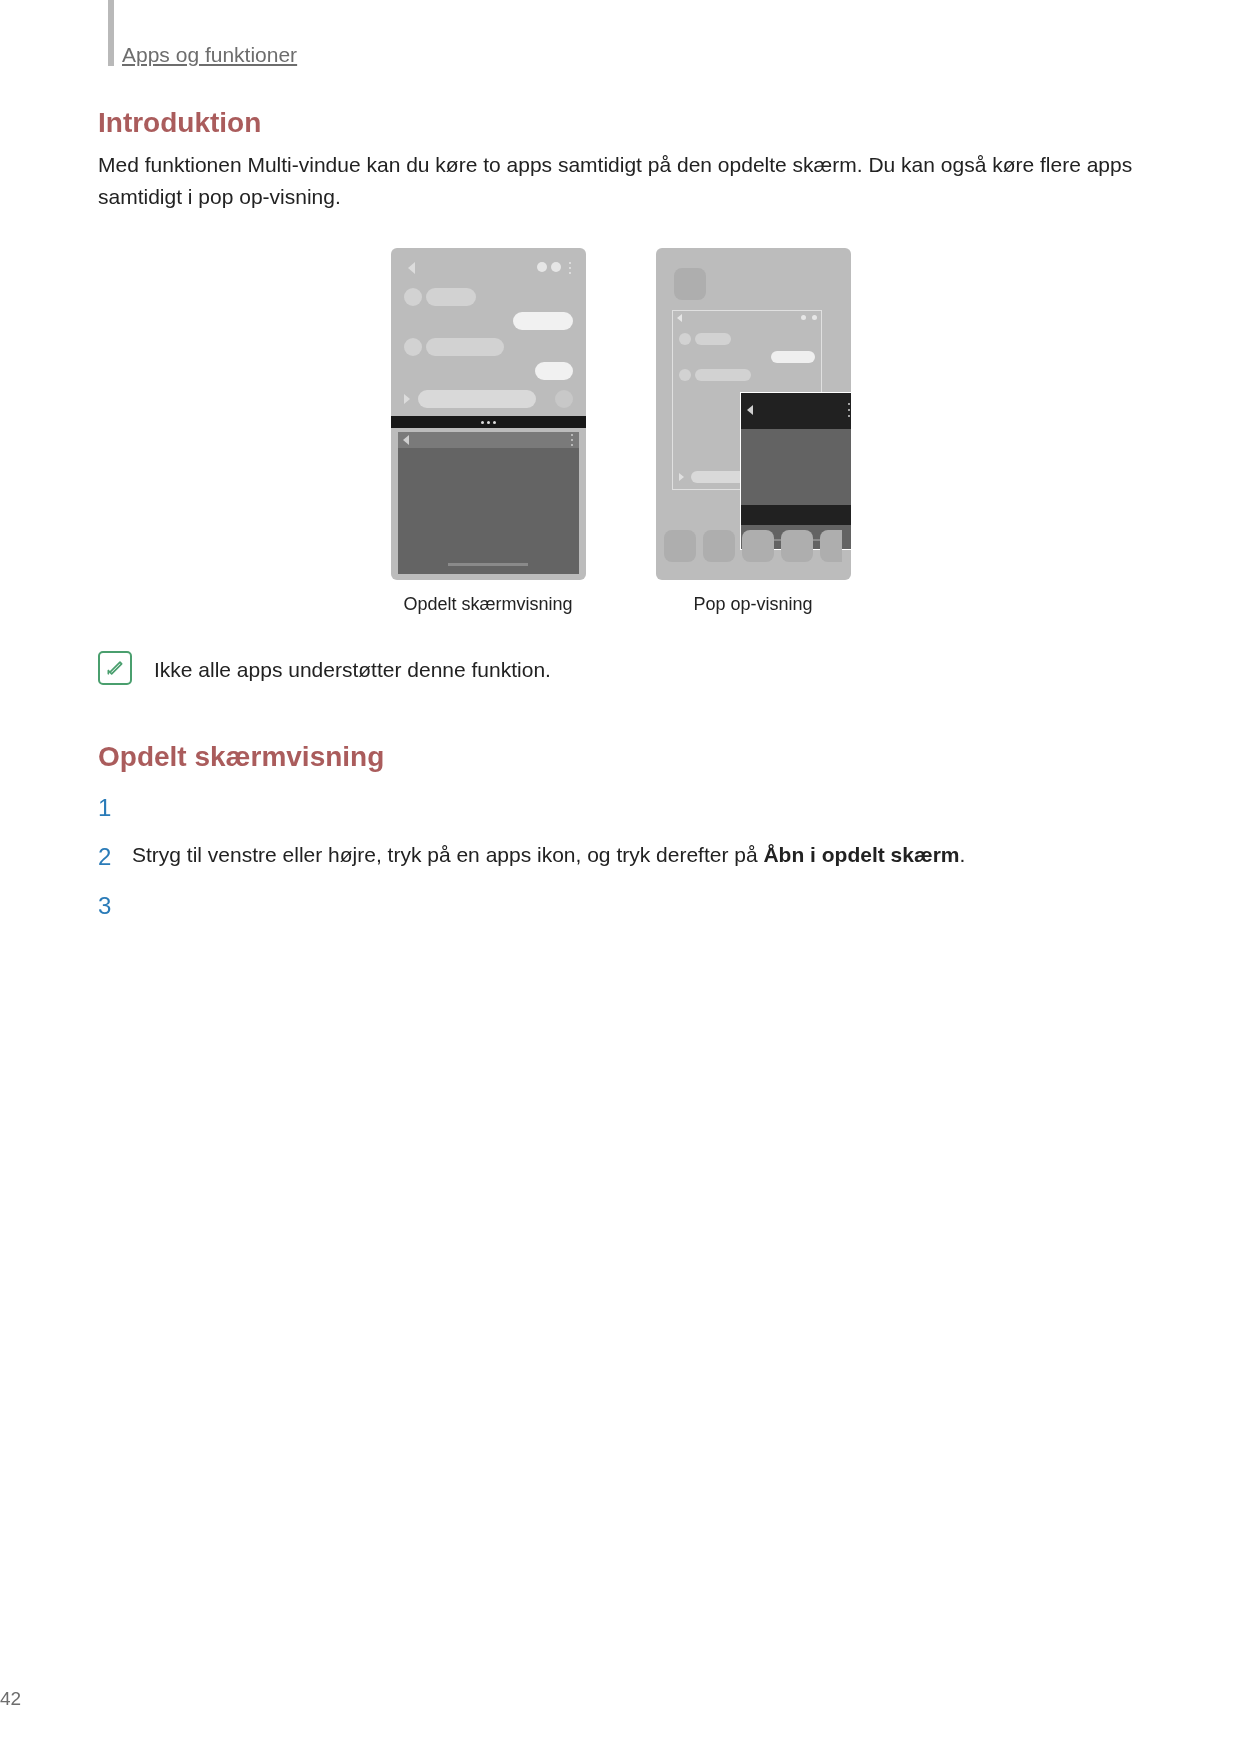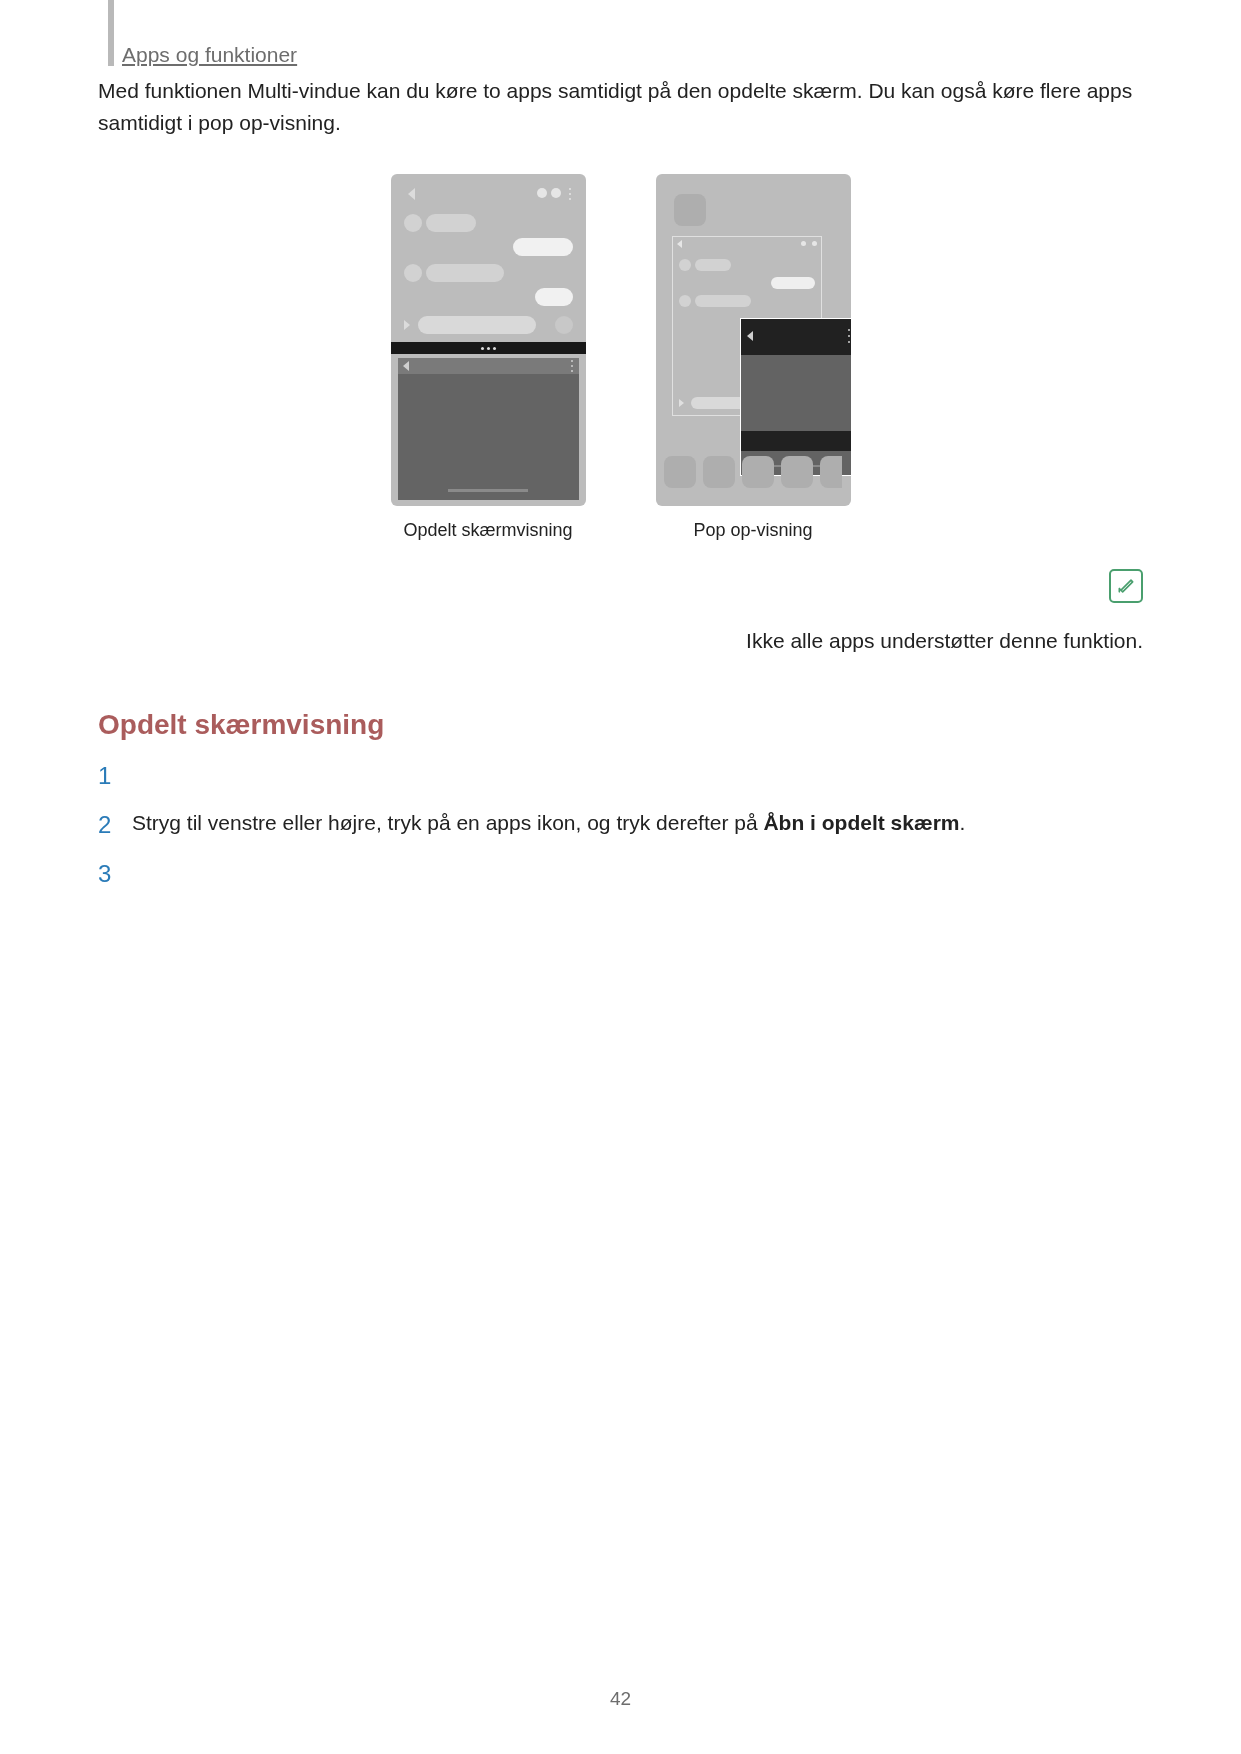--- a/index.html
+++ b/index.html
@@ -127,56 +127,56 @@
 .phone2 .pop .pb .k span{width:2px;height:2px;background:#cfcfcf;border-radius:50%;margin:0 auto;}
 .phone2 .pop .strip{position:absolute;bottom:24px;left:0;right:0;height:20px;background:#212121;}
 .phone2 .pop .nav{position:absolute;bottom:8px;left:50%;transform:translateX(-50%);width:60px;height:2px;background:#8a8a8a;}
 .phone2 .dock{position:absolute;bottom:8px;left:0;right:0;height:42px;display:flex;justify-content:center;gap:7px;align-items:flex-start;}
 .phone2 .dock .app{width:32px;height:32px;border-radius:8px;background:#aeaeae;}
 .phone2 .dock .app.partial{width:22px;border-radius:8px 0 0 8px;}
 .phone2 .top-app{position:absolute;top:20px;left:18px;width:32px;height:32px;border-radius:8px;background:#aeaeae;}
 
 .note-row {
   display: flex;
-  align-items: flex-end;
+  align-items: center;
   gap: 22px;
-  margin-top: 28px;
-  flex-direction: column;
+  margin-top: 36px;
 }
 .note-icon {
   width: 30px; height: 30px;
   border: 2px solid #4a9f6e;
   border-radius: 5px;
   display: flex; align-items: center; justify-content: center;
   flex: 0 0 auto;
 }
 .note-icon svg { width: 20px; height: 20px; }
 .note-text { font-size: 21px; padding-top: 4px; }
 
 .steps { margin-top: 18px; }
 .step { display: flex; gap: 14px; margin-top: 14px; font-size: 21px; line-height: 1.45; }
 .step-num { font-size: 24px; color: #2a7bb8; width: 20px; flex: 0 0 auto; }
 .step .bold { font-weight: bold; }
 .page-number {
   position: absolute;
   bottom: 44px;
   left: 0; right: 0;
-  text-align: center;
+  text-align: left;
   font-size: 19px;
   color: #6d6d6d;
 }
 </style>
 </head>
 <body>
 
 <div class="page">
   <div class="header-rule"></div>
   <div class="breadcrumb">Apps og funktioner</div>
 
 
+  <h2 class="h2">Introduktion</h2>
   <p class="body-text">Med funktionen Multi-vindue kan du køre to apps samtidigt på den opdelte skærm. Du kan også køre flere apps samtidigt i pop op-visning.</p>
 
   <div class="images-row">
     <div class="img-col">
       <div class="phone">
         <div class="top-pane">
           <div class="top-bar">
             <div class="chev-left"></div>
             <div class="dot1"></div>
             <div class="dot2"></div>

